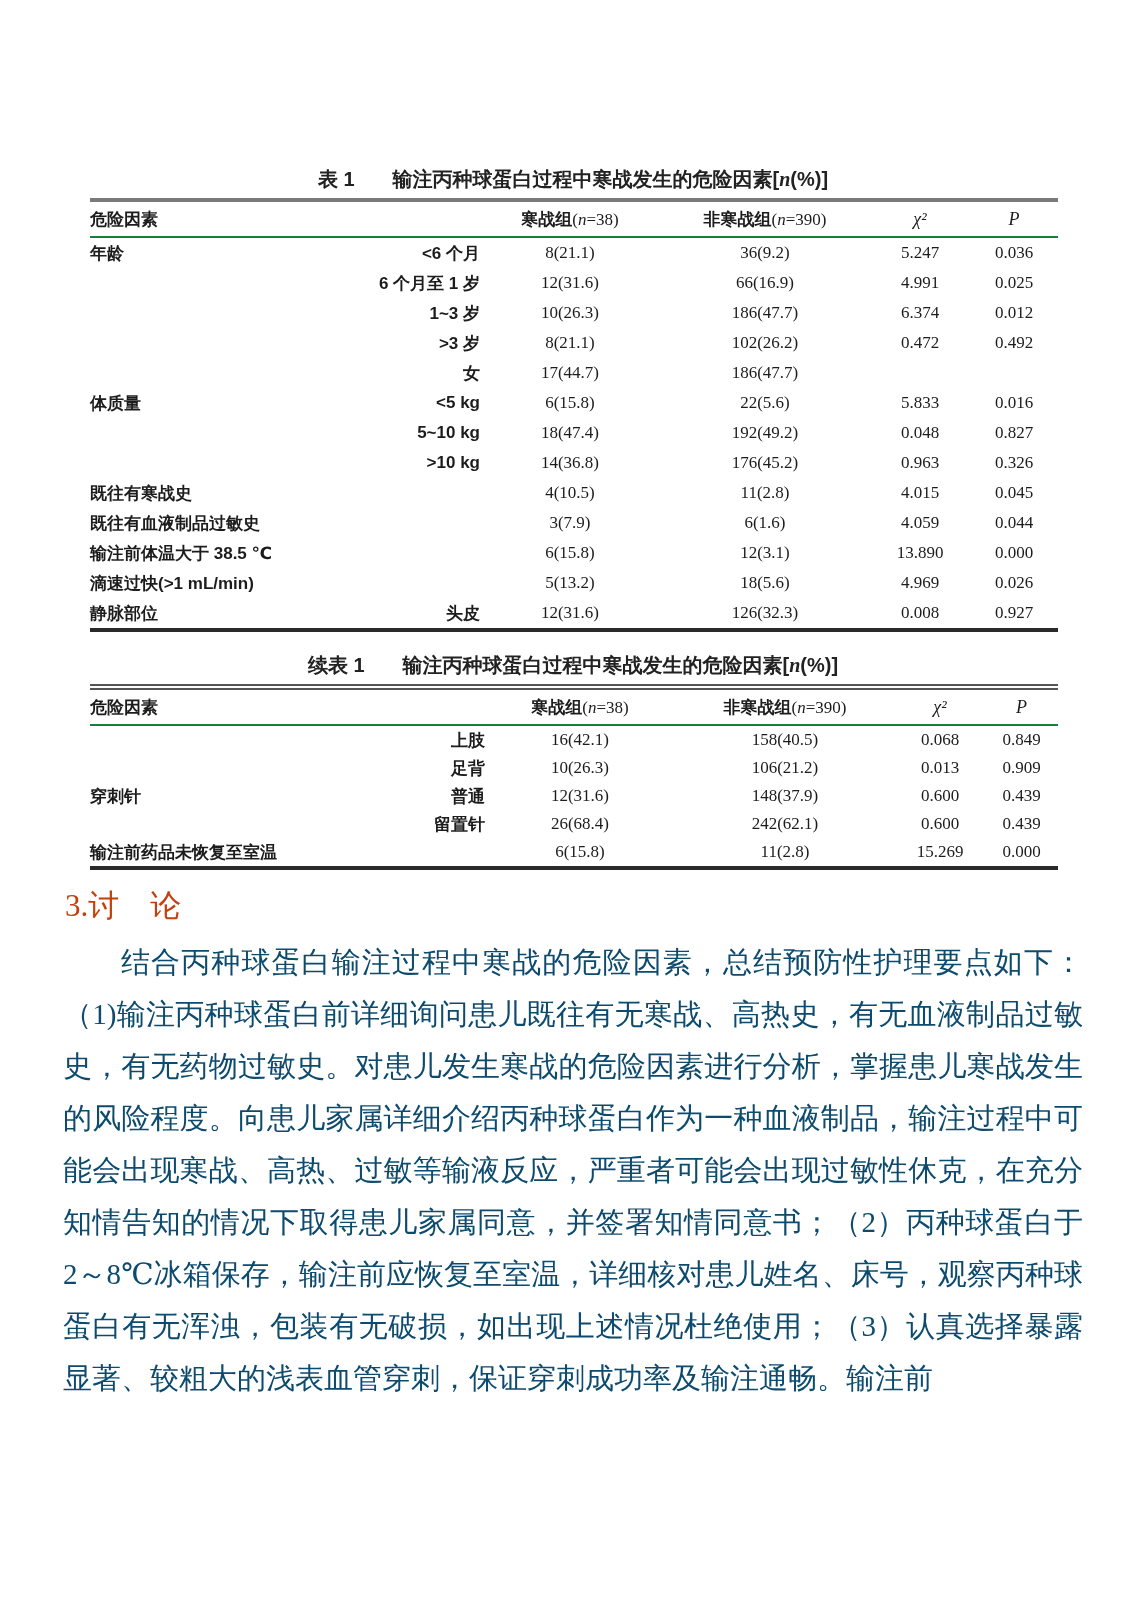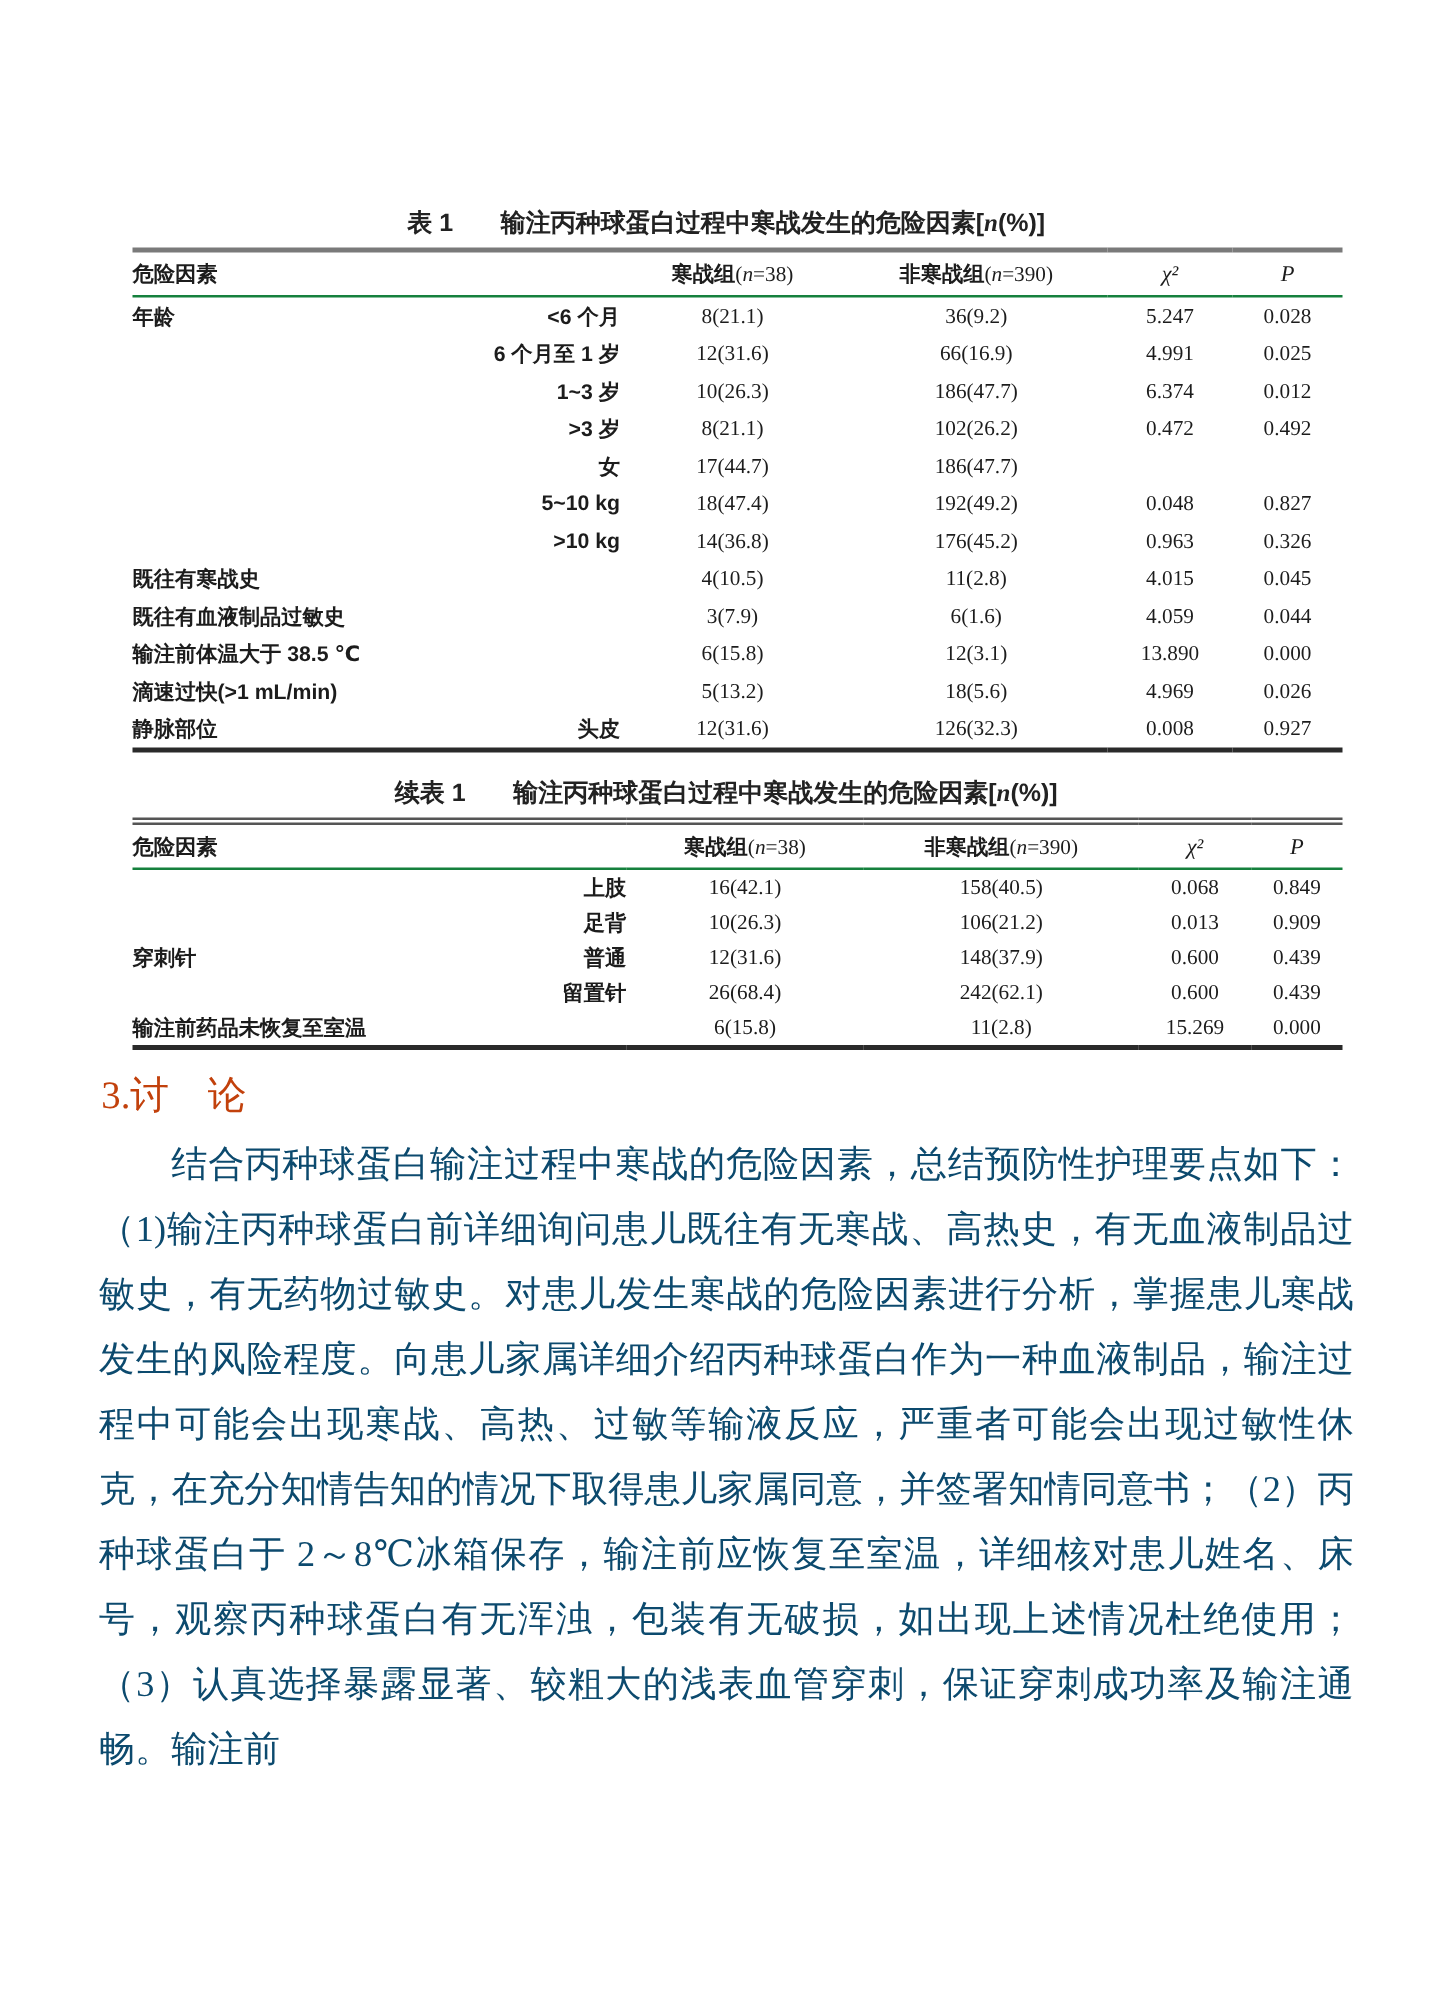--- a/index.html
+++ b/index.html
@@ -5,21 +5,21 @@
   html, body { margin: 0; padding: 0; background: #ffffff; }
   .page {
     position: relative;
     width: 1145px;
     height: 1600px;
     background: #ffffff;
     overflow: hidden;
     font-family: "Liberation Serif", "DejaVu Serif", serif;
     color: #1c1c1c;
   }
-  .content { padding: 166px 62px 0 63px; margin-left: 16px; }
+  .content { padding: 166px 62px 0 63px; }
 
   
   .table-caption {
     text-align: center;
     font-family: "Liberation Sans", "DejaVu Sans", sans-serif;
     font-weight: 700;
     font-size: 20px;
     line-height: 26px;
     color: #222;
   }
@@ -139,21 +139,21 @@
           <th class="th-sym">P</th>
         </tr>
       </thead>
       <tbody id="tbody-t1">
           <tr>
             <td class="c-factor">年龄</td>
             <td class="c-sub">&lt;6 个月</td>
             <td class="c-num">8(21.1)</td>
             <td class="c-num">36(9.2)</td>
             <td class="c-chi">5.247</td>
-            <td class="c-p">0.028</td>
+            <td class="c-p">0.036</td>
           </tr>
           <tr>
             <td class="c-factor"></td>
             <td class="c-sub">6 个月至 1 岁</td>
             <td class="c-num">12(31.6)</td>
             <td class="c-num">66(16.9)</td>
             <td class="c-chi">4.991</td>
             <td class="c-p">0.025</td>
           </tr>
           <tr>
@@ -172,20 +172,28 @@
             <td class="c-chi">0.472</td>
             <td class="c-p">0.492</td>
           </tr>
           <tr>
             <td class="c-factor"></td>
             <td class="c-sub">女</td>
             <td class="c-num">17(44.7)</td>
             <td class="c-num">186(47.7)</td>
             <td class="c-chi"></td>
             <td class="c-p"></td>
+          </tr>
+          <tr>
+            <td class="c-factor">体质量</td>
+            <td class="c-sub">&lt;5 kg</td>
+            <td class="c-num">6(15.8)</td>
+            <td class="c-num">22(5.6)</td>
+            <td class="c-chi">5.833</td>
+            <td class="c-p">0.016</td>
           </tr>
           <tr>
             <td class="c-factor"></td>
             <td class="c-sub">5~10 kg</td>
             <td class="c-num">18(47.4)</td>
             <td class="c-num">192(49.2)</td>
             <td class="c-chi">0.048</td>
             <td class="c-p">0.827</td>
           </tr>
           <tr>

